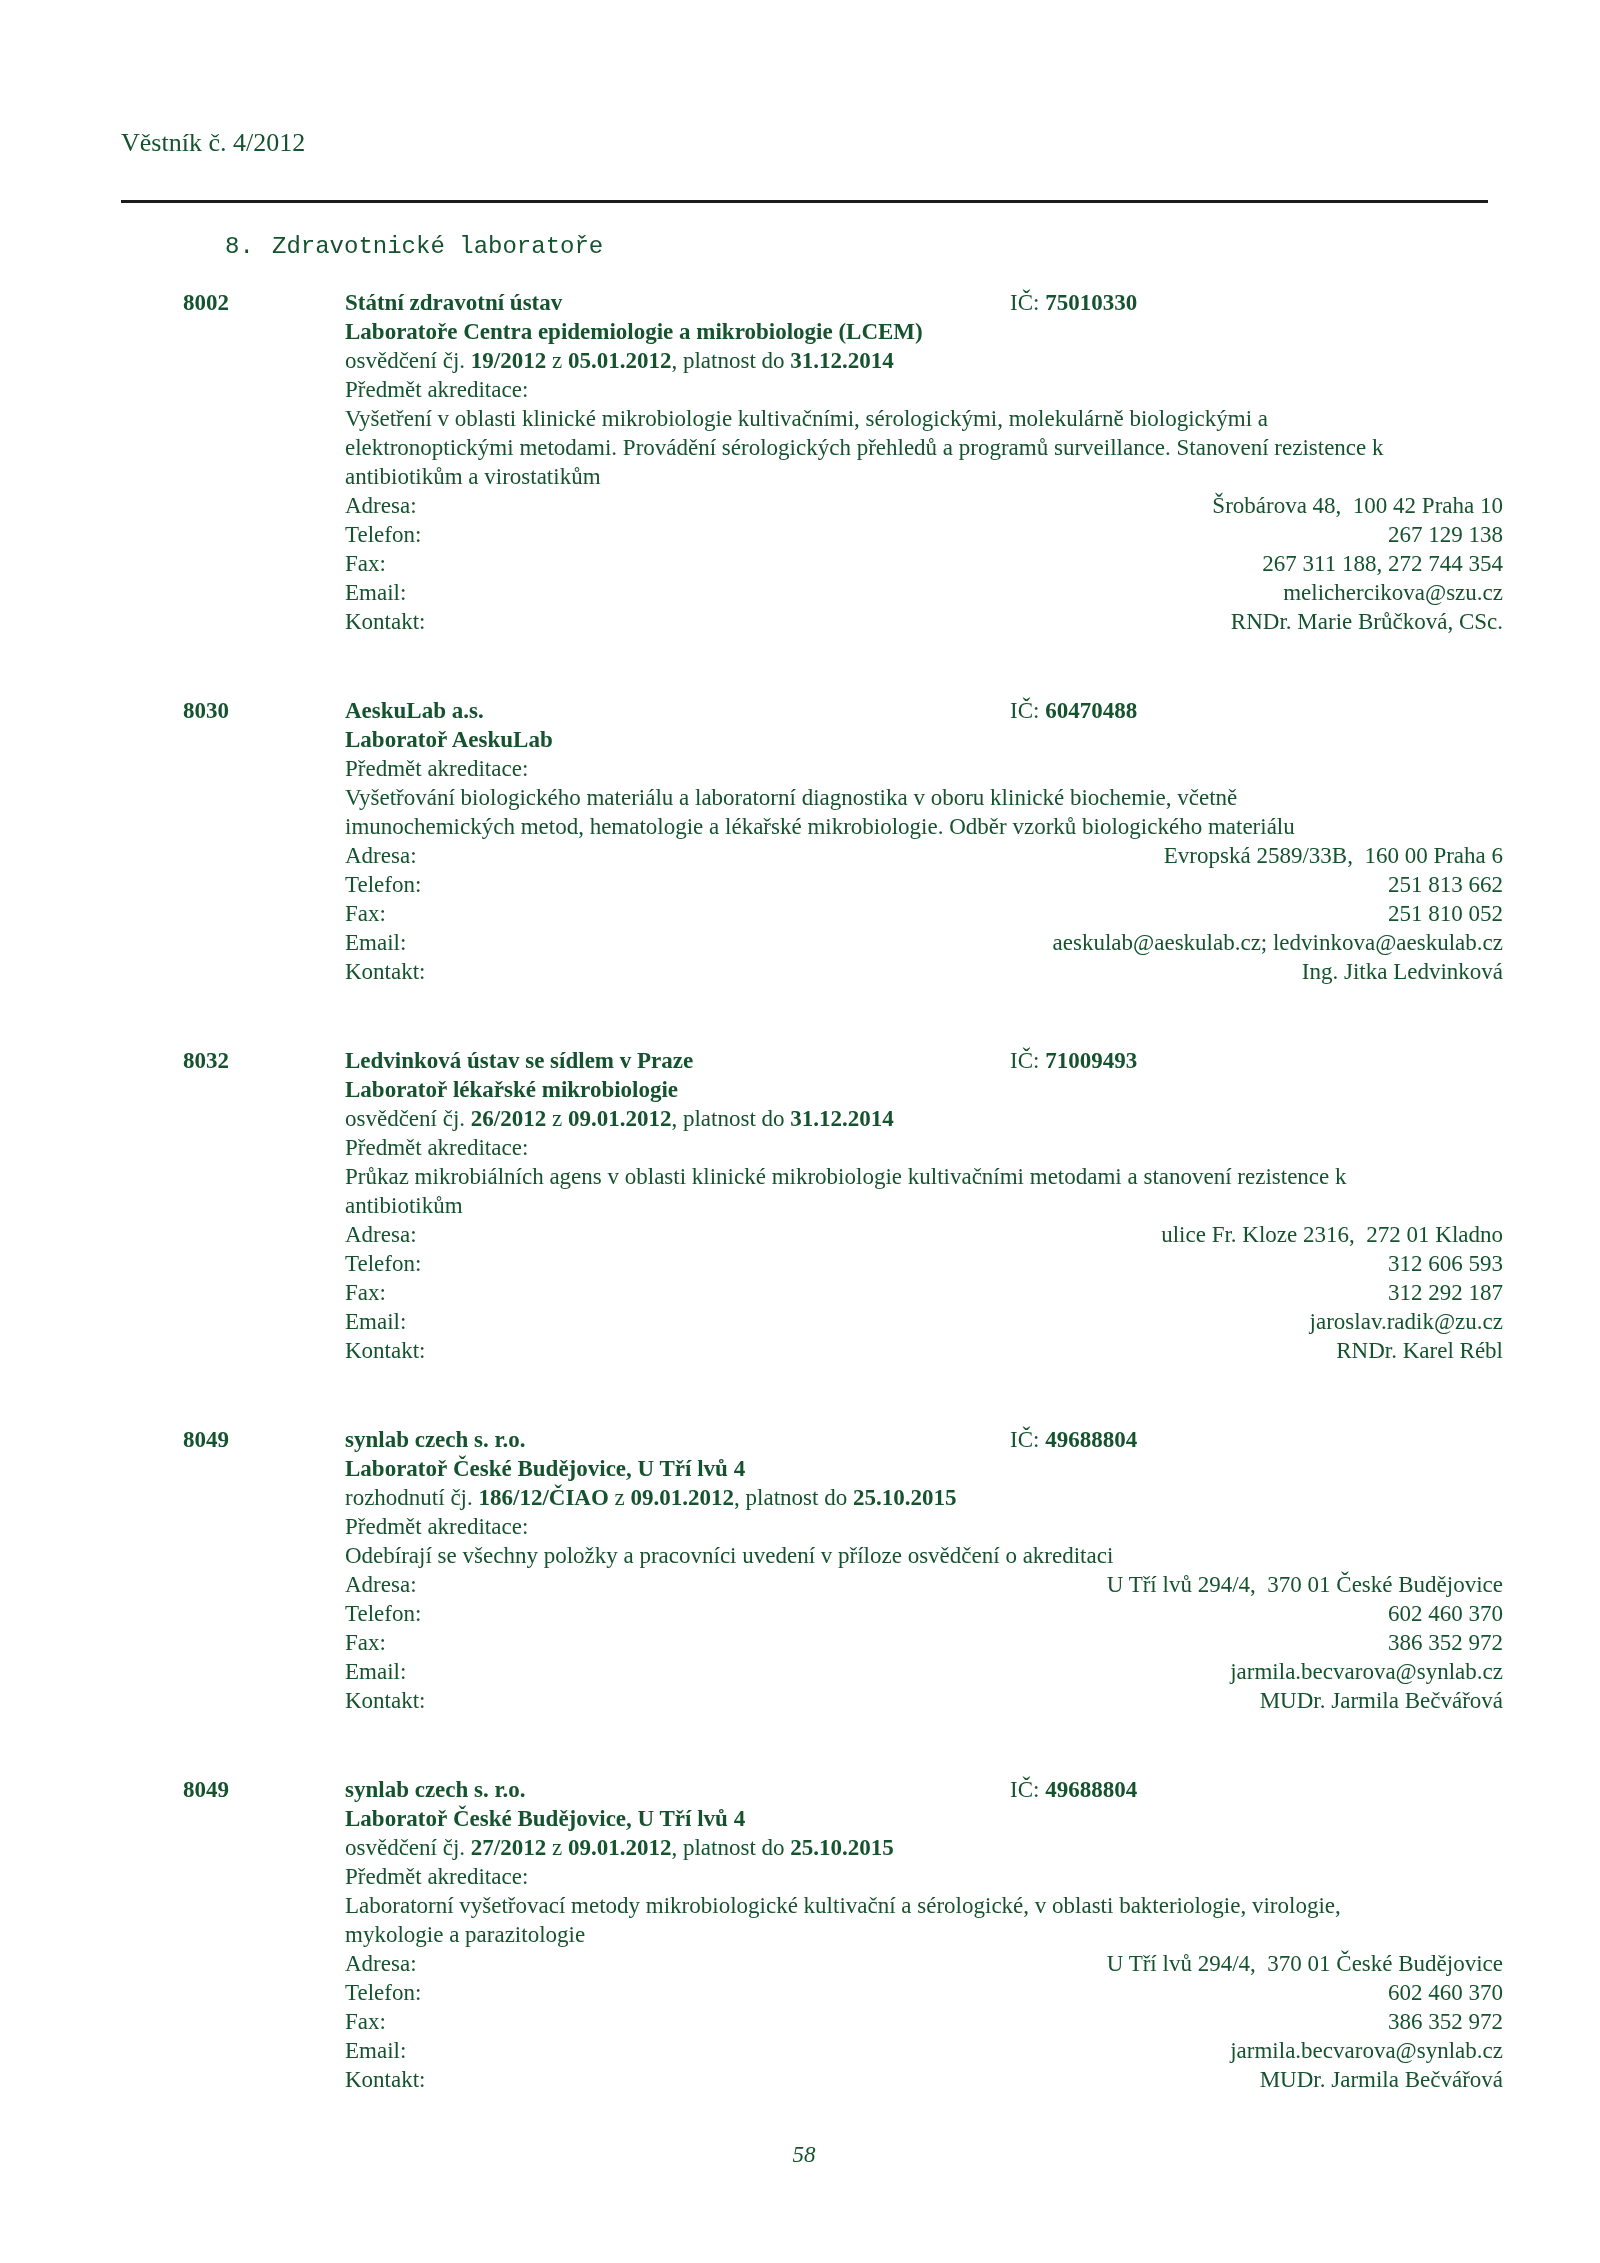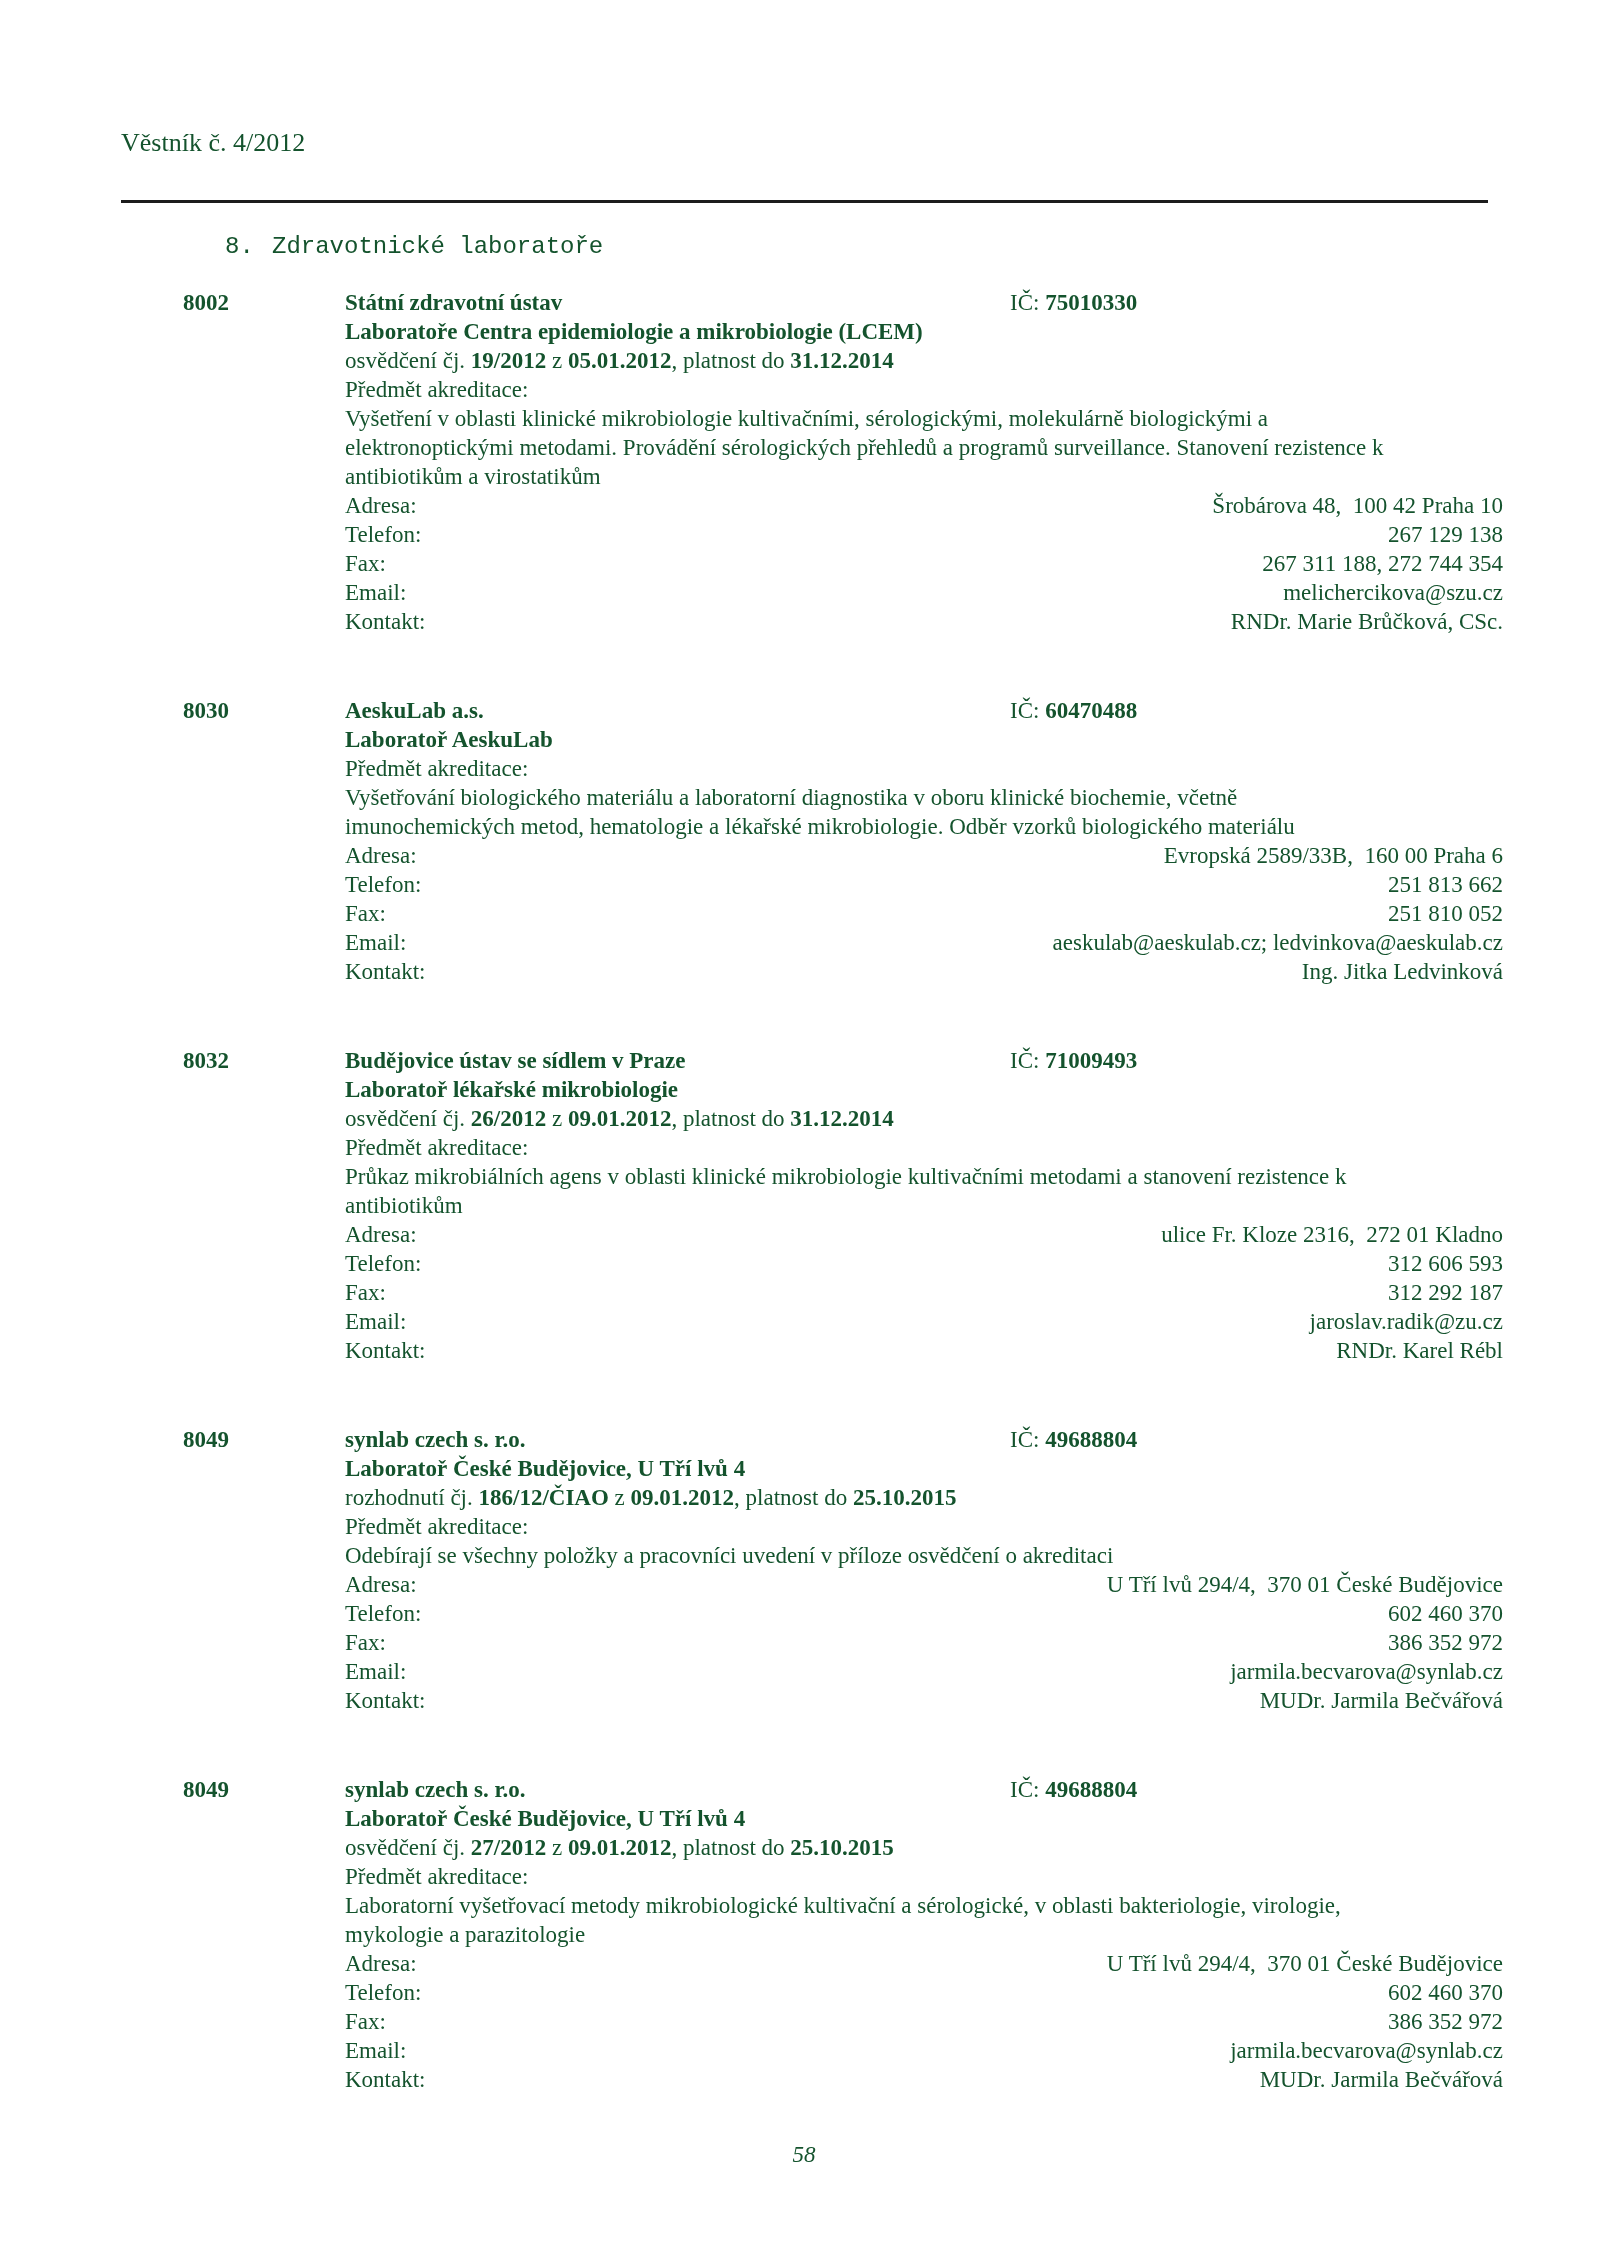--- a/index.html
+++ b/index.html
@@ -140,21 +140,21 @@
         <div class="field-row">
           <span class="field-label">Kontakt:</span>
           <span class="field-value">Ing. Jitka Ledvinková</span>
         </div>
       </div>
     </div>
 
     <div class="entry">
       <div class="entry-id">8032</div>
       <div class="entry-body">
-        <div class="entry-head"><span class="org-name">Budějovice ústav se sídlem v Praze</span><span class="ic-block"><span>IČ:</span> <b>71009493</b></span></div>
+        <div class="entry-head"><span class="org-name">Ledvinková ústav se sídlem v Praze</span><span class="ic-block"><span>IČ:</span> <b>71009493</b></span></div>
         <div class="lab-name">Laboratoř lékařské mikrobiologie</div>
         <div class="cert"><span>osvědčení čj.</span> <b>26/2012</b> <span>z</span> <b>09.01.2012</b><span>, platnost do</span> <b>31.12.2014</b></div>
         <div class="subject-label">Předmět akreditace:</div>
         <div class="subject-text">Průkaz mikrobiálních agens v oblasti klinické mikrobiologie kultivačními metodami a stanovení rezistence k antibiotikům</div>
         <div class="field-row">
           <span class="field-label">Adresa:</span>
           <span class="field-value">ulice Fr. Kloze 2316,  272 01 Kladno</span>
         </div>
         <div class="field-row">
           <span class="field-label">Telefon:</span>

